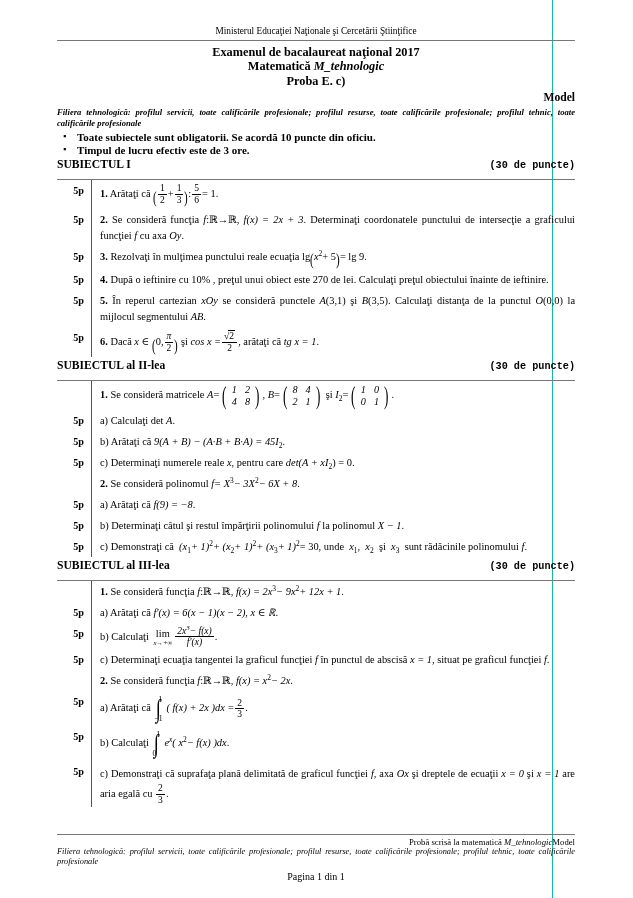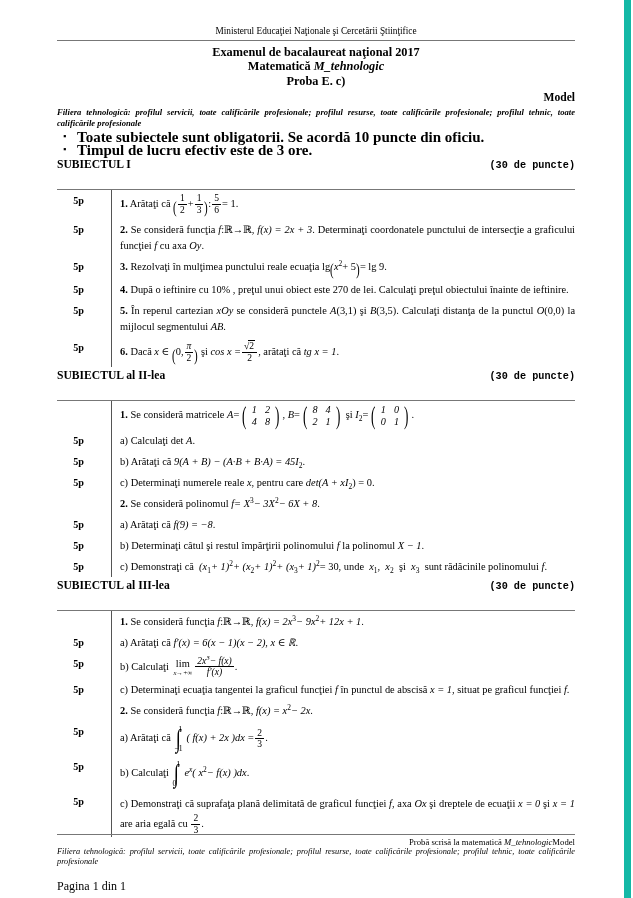--- a/index.html
+++ b/index.html
@@ -11,23 +11,23 @@
     width: 633px;
     height: 898px;
     font-family: "Liberation Serif", "DejaVu Serif", serif;
     color: #000000;
     position: relative;
     overflow: hidden;
   }
   .page {
     position: absolute;
     left: 0; top: 0;
-    width: 631px;
+    width: 553px;
     height: 898px;
-    border-right: 7px solid #14b8a6;
+    border-right: 1px solid #14b8a6;
     box-sizing: border-box;
   }
   .content {
     position: absolute;
     left: 57px;
     top: 0;
     width: 518px;
   }
 
   
@@ -63,21 +63,21 @@
     font-size: 8.6px;
     line-height: 10.4px;
     text-align: justify;
     margin-top: 3px;
   }
   .bullets {
     margin: 3px 0 0 0;
     padding: 0;
     list-style: none;
     font-weight: bold;
-    font-size: 15px;
+    font-size: 11px;
     line-height: 12.6px;
   }
   .bullets li {
     padding-left: 20px;
     position: relative;
   }
   .bullets li::before {
     content: "\25AA";
     position: absolute;
     left: 6px;
@@ -86,31 +86,30 @@
   }
 
   
   .sec-head {
     display: flex;
     justify-content: space-between;
     align-items: baseline;
     font-size: 11.6px;
     font-weight: bold;
     border-bottom: 1px solid #777;
-    padding-bottom: 18px;
+    padding-bottom: 8px;
     margin-top: 2px;
   }
   .sec-head .pts { font-size: 10.2px; font-family: Liberation Mono, monospace; }
 
   
   .rows { width: 100%; }
   .row {
     display: flex;
     align-items: stretch;
-    gap: 20px;
   }
   .pcol {
     width: 34px;
     min-width: 34px;
     font-weight: bold;
     font-size: 10.2px;
     padding-top: 5px;
     text-align: right;
     padding-right: 7px;
     box-sizing: border-box;
@@ -237,22 +236,23 @@
     justify-content: flex-end;
     font-size: 8.7px;
   }
   .f-filiera {
     font-style: italic;
     font-size: 8.3px;
     line-height: 10.2px;
     text-align: justify;
   }
   .f-page {
-    font-size: 12px;
-    margin-top: 12px;
+    text-align: center;
+    font-size: 10px;
+    margin-top: 4px;
   }
 </style>
 </head>
 <body>
 
 <div class="page">
   <div class="content">
 
     <div class="ministry">
       <div>Ministerul Educaţiei Naţionale şi Cercetării Ştiinţifice</div>

